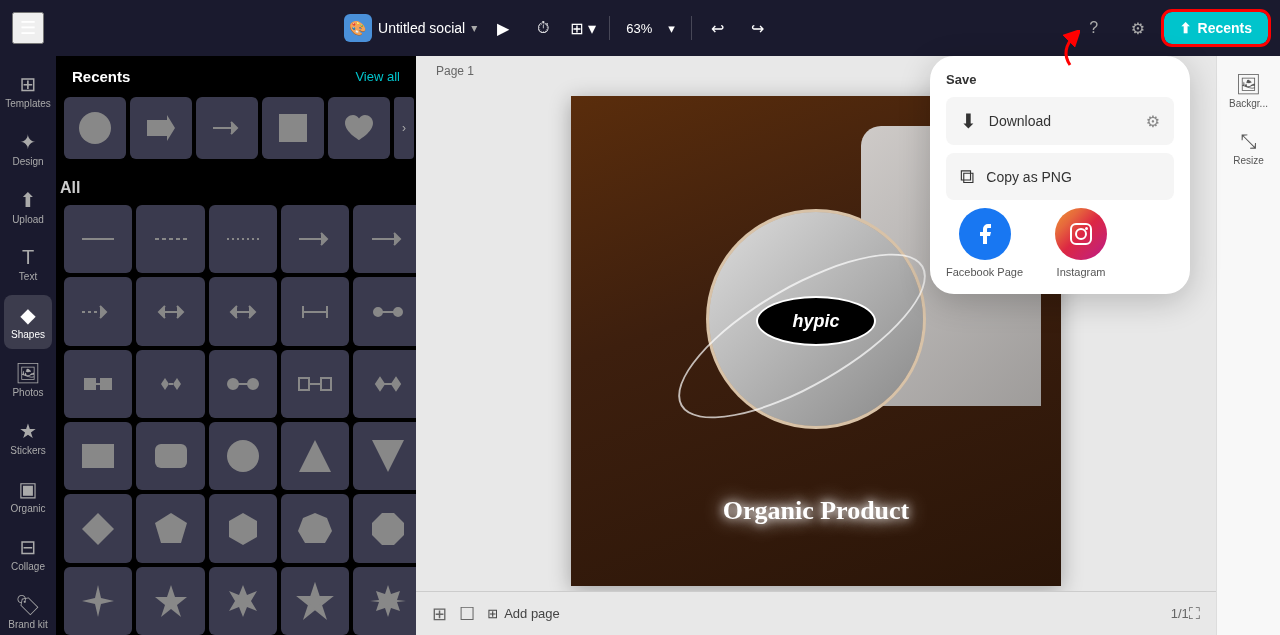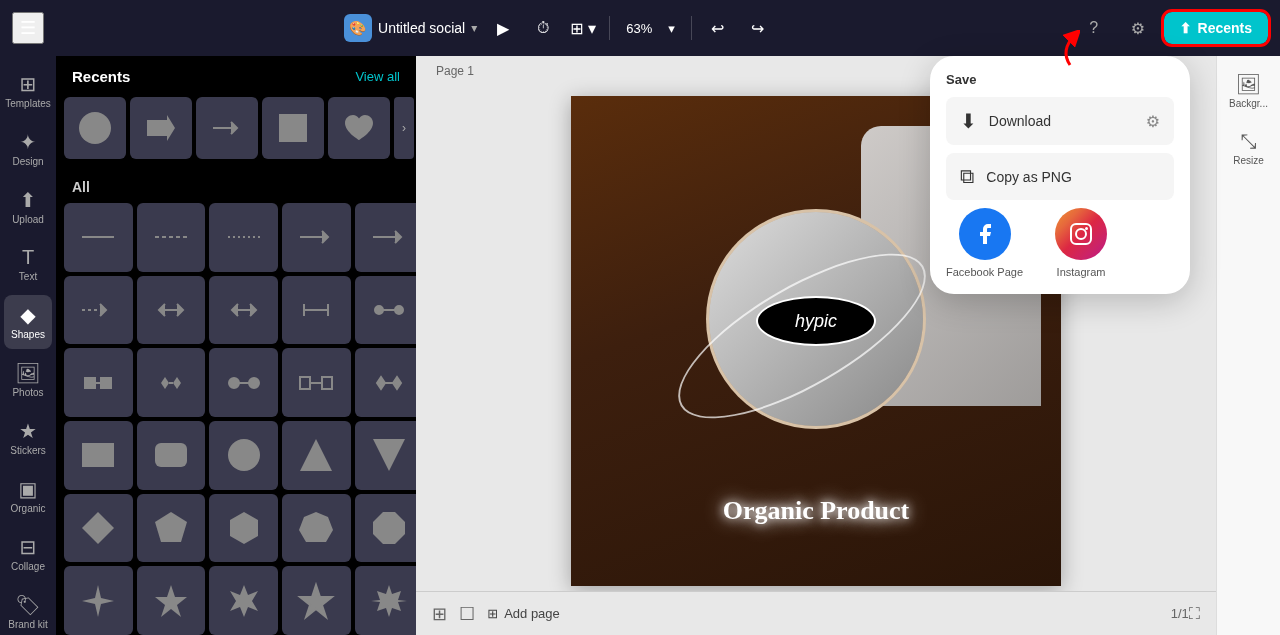--- a/index.html
+++ b/index.html
@@ -98,21 +98,21 @@
     .recent-shape {
       width: 62px; height: 62px; background: #3a3a4e; border-radius: 6px;
       display: flex; align-items: center; justify-content: center; cursor: pointer; flex-shrink: 0;
     }
     .recent-shape svg { fill: #888; }
     .scroll-arrow {
       width: 20px; height: 62px; display: flex; align-items: center; justify-content: center;
       background: #3a3a4e; border-radius: 4px; cursor: pointer; color: #aaa; font-size: 12px; flex-shrink: 0;
     }
 
-    .section-title { color: #ccc; font-size: 14px; font-weight: 600; padding: 8px 16px; }
+    .section-title { color: #ccc; font-size: 16px; font-weight: 600; padding: 8px 4px; }
 
     .shapes-grid {
       display: grid; grid-template-columns: repeat(5, 1fr); gap: 4px; padding: 0 8px;
       overflow-y: auto; flex: 1;
     }
     .shape-cell {
       aspect-ratio: 1; background: #3a3a4e; border-radius: 6px;
       display: flex; align-items: center; justify-content: center; cursor: pointer;
     }
     .shape-cell svg { fill: #888; }
@@ -144,21 +144,21 @@
     .artwork-inner { width: 100%; height: 100%; background: linear-gradient(135deg, #ddd 0%, #888 100%); }
     .orbit-ring {
       position: absolute; top: 50%; left: 50%; transform: translate(-55%, -55%) rotate(-30deg);
       width: 280px; height: 100px; border: 2px solid rgba(255,255,255,0.7); border-radius: 50%;
     }
     .brand-oval {
       position: absolute; top: 50%; left: 50%; transform: translate(-50%, -90%);
       background: black; border: 2px solid white; border-radius: 50%;
       width: 120px; height: 50px; display: flex; align-items: center; justify-content: center;
     }
-    .brand-text { color: white; font-size: 18px; font-weight: 400; font-style: italic; }
+    .brand-text { color: white; font-size: 18px; font-weight: 700; font-style: italic; }
     .organic-text {
       position: absolute; bottom: 60px; left: 50%; transform: translateX(-50%);
       color: white; font-size: 26px; font-weight: 700; white-space: nowrap;
       text-shadow: 0 0 10px white, 0 0 20px white;
       font-family: cursive;
     }
 
     
     .bottom-bar {
       position: absolute; bottom: 0; left: 0; right: 0; height: 44px;

